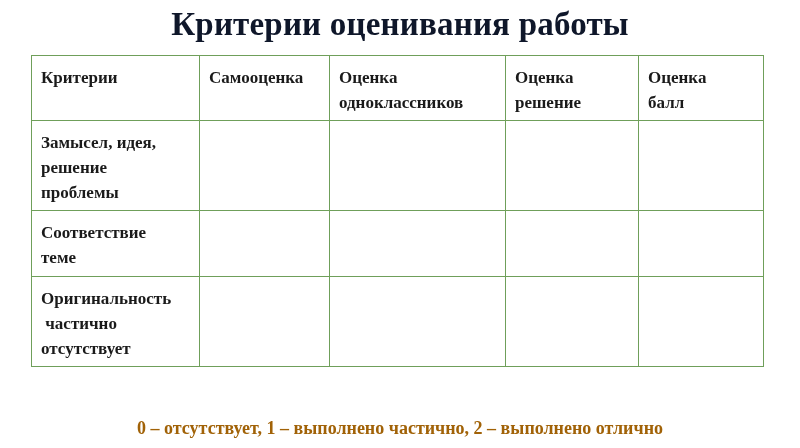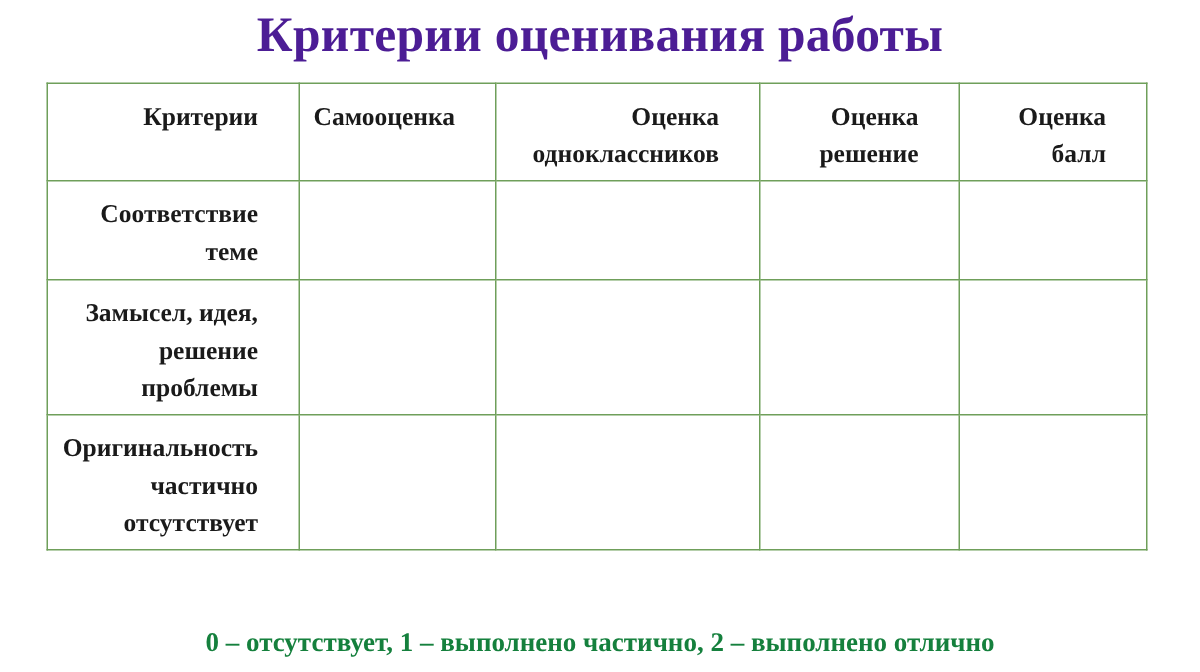--- a/index.html
+++ b/index.html
@@ -1,26 +1,26 @@
 <!DOCTYPE html>
 <html><head>
 <meta charset="utf-8">
 <style>
   html, body { margin: 0; padding: 0; background: #ffffff; }
   body { width: 800px; height: 448px; position: relative; overflow: hidden;
          font-family: "Liberation Serif", "DejaVu Serif", serif; }
   .title { position: absolute; left: 0; top: 6px; width: 800px; text-align: center;
-           font-size: 33px; font-weight: bold; color: #4c1d95; letter-spacing: 0.2px; }
+           font-size: 33px; font-weight: bold; color: #0f172a; letter-spacing: 0.2px; }
   table { position: absolute; left: 31px; top: 55px; border-collapse: collapse;
           table-layout: fixed; }
-  td, th { border: 1.5px solid #6f9f5a; vertical-align: top; text-align: right;
-           padding: 9px 27px 0 9px; font-size: 17px; font-weight: bold; color: #1a1a1a;
+  td, th { border: 1.5px solid #6f9f5a; vertical-align: top; text-align: left;
+           padding: 9px 9px 0 9px; font-size: 17px; font-weight: bold; color: #1a1a1a;
            line-height: 25px; }
   .legend { position: absolute; left: 0; top: 418px; width: 800px; text-align: center;
-            font-size: 18px; font-weight: bold; color: #15803d; }
+            font-size: 18px; font-weight: bold; color: #a16207; }
 </style>
 </head>
 <body>
 
 <div class="title">Критерии оценивания работы</div>
 
 <table>
   <colgroup>
     <col style="width:168px">
       <col style="width:130px">
@@ -29,29 +29,29 @@
       <col style="width:125px">
   </colgroup>
   <tbody>
       <tr style="height:65px">
     <th><span>Критерии</span></th>
     <th><span>Самооценка</span></th>
     <th><span>Оценка</span><br><span>одноклассников</span></th>
     <th><span>Оценка</span><br><span>решение</span></th>
     <th><span>Оценка</span><br><span>балл</span></th>
   </tr>
-  <tr style="height:66px">
-    <td><span>Соответствие</span><br><span>теме</span></td>
+  <tr style="height:90px">
+    <td><span>Замысел, идея,</span><br><span>решение</span><br><span>проблемы</span></td>
     <td></td>
     <td></td>
     <td></td>
     <td></td>
   </tr>
-  <tr style="height:90px">
-    <td><span>Замысел, идея,</span><br><span>решение</span><br><span>проблемы</span></td>
+  <tr style="height:66px">
+    <td><span>Соответствие</span><br><span>теме</span></td>
     <td></td>
     <td></td>
     <td></td>
     <td></td>
   </tr>
   <tr style="height:90px">
     <td style="white-space:pre"><span>Оригинальность</span><br><span> частично</span><br><span>отсутствует</span></td>
     <td></td>
     <td></td>
     <td></td>

